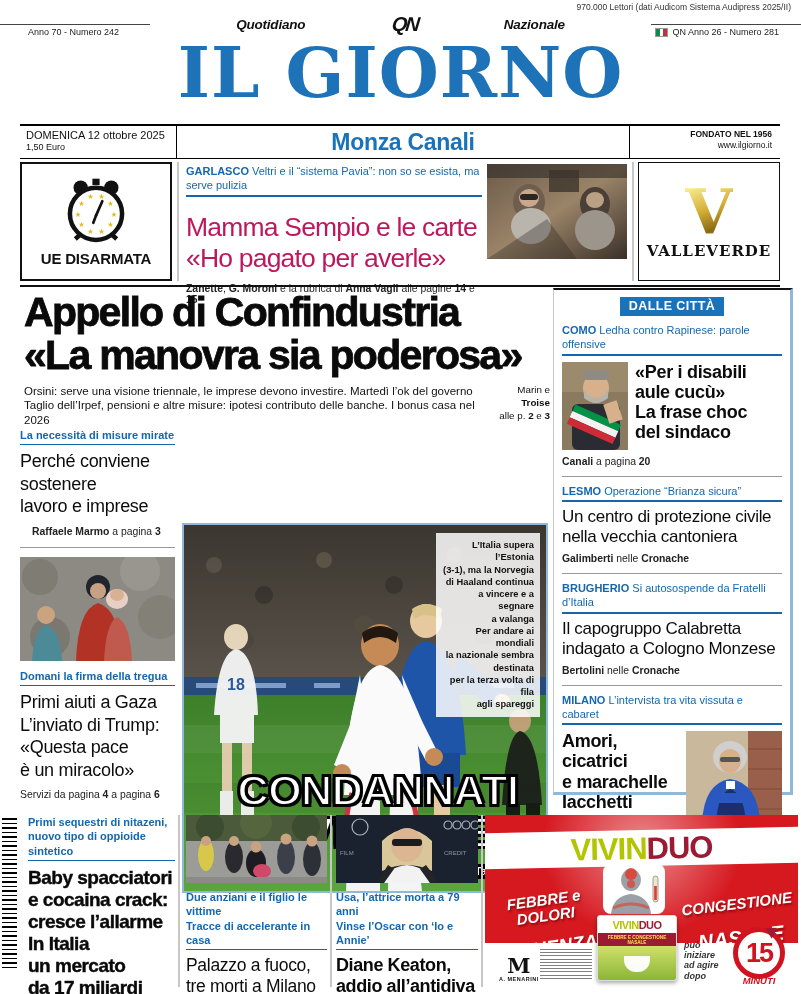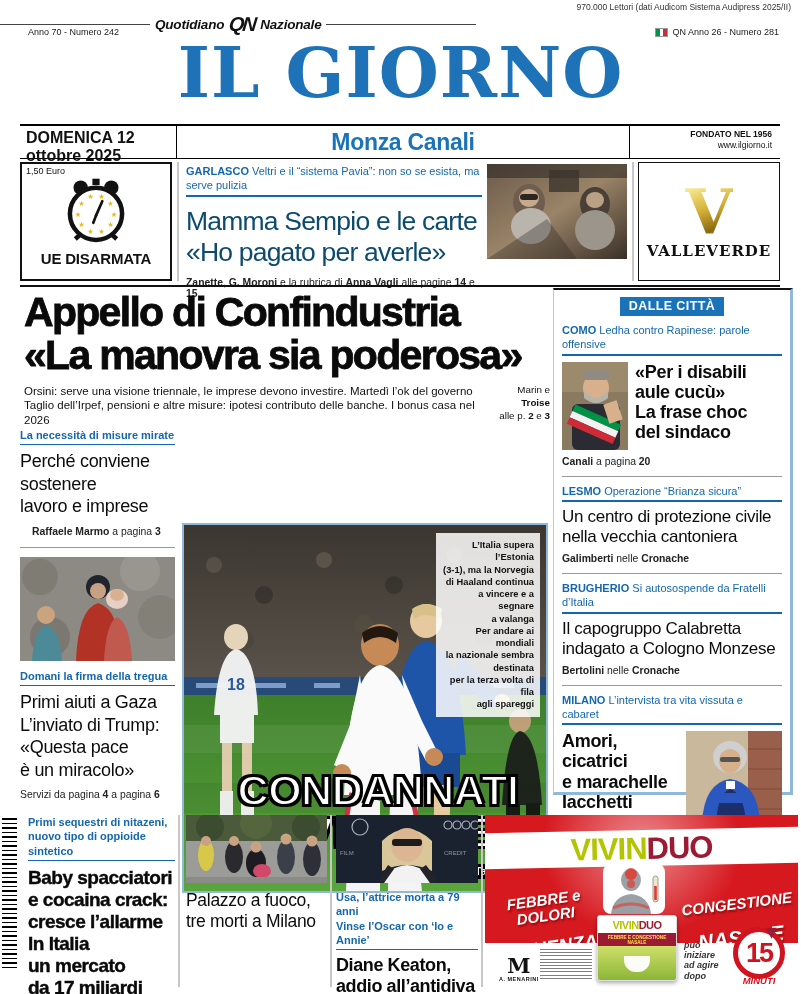--- a/index.html
+++ b/index.html
@@ -6,42 +6,42 @@
   html,body { background:#e8e8e8; }
   .page {
     position:relative; width:801px; height:994px; margin:0 auto;
     background:#fff; overflow:hidden;
     font-family:"Liberation Sans", sans-serif; color:#111;
   }
   .abs { position:absolute; }
 
   
   .readers { top:2px; right:10px; font-size:8.5px; color:#333; }
-  .brandline { top:13px; left:0; right:0; display:flex; align-items:center; justify-content:flex-start; gap:5px; }
+  .brandline { top:13px; left:0; right:0; display:flex; align-items:center; justify-content:space-between; gap:20px; }
   .brandline .rule { width:150px; height:0; border-top:1.5px solid #444; }
   .brandword { font-size:13.5px; font-weight:800; font-style:italic; letter-spacing:-0.2px; }
   .qnlogo { font-size:20px; font-weight:900; font-style:italic; letter-spacing:-2px; transform:skewX(-6deg); }
   .issue { top:27px; font-size:9px; color:#222; }
   .issue-l { left:28px; }
   .issue-r { right:22px; display:flex; align-items:center; gap:4px; }
   .flag { display:inline-block; width:13px; height:9px;
     background:linear-gradient(90deg,#009246 0 33%,#fff 33% 66%,#ce2b37 66% 100%);
     border:0.5px solid #999; }
 
   
   .masthead { top:38px; left:0; right:0; text-align:center;
     font-family:"DejaVu Serif", serif; font-weight:bold; font-size:69px;
     letter-spacing:1px; color:#1e73b8; line-height:1; }
 
   
   .dateline { left:20px; top:124px; width:760px; height:35px;
     border-top:2px solid #000; border-bottom:1.5px solid #000; display:flex; }
   .dl-cell { padding:3px 8px 2px 8px; }
   .dl-left { width:157px; border-right:1px solid #000; padding-left:6px; }
-  .dl-date { font-size:16px; font-weight:700; }
+  .dl-date { font-size:11px; font-weight:400; }
   .dl-price { font-size:9px; margin-top:1px; }
   .dl-center { flex:1; border-right:1px solid #000; display:flex; align-items:center; justify-content:center; }
   .dl-edition { font-size:23px; font-weight:800; color:#1a73b9; letter-spacing:-0.3px; }
   .dl-right { width:150px; text-align:right; }
   .dl-founded { font-size:8.5px; font-weight:700; }
   .dl-site { font-size:8.5px; margin-top:1px; }
 
   
   .uebox { left:20px; top:162px; width:152px; height:119px; border:2px solid #111;
     display:flex; flex-direction:column; align-items:center; justify-content:center; gap:2px; }
@@ -50,22 +50,22 @@
   .vd1 { left:177px; top:162px; height:119px; }
   .vd2 { left:632px; top:162px; height:119px; }
 
   .kicker { color:#1467ae; font-size:11px; line-height:1.3;
     border-bottom:2px solid #1467ae; padding-bottom:2px; white-space:pre-line; }
   .kicker .lbl { font-weight:800; }
   .kicker .txt { font-weight:400; }
   .kicker.plain { font-weight:700; border-bottom-width:1.5px; }
 
   .garlasco { left:186px; top:164px; width:296px; }
-  .gar-hl { margin-top:9px; font-size:26.5px; font-weight:400; letter-spacing:-0.8px;
-    line-height:1.17; color:#0c4a6e; white-space:pre-line; }
+  .gar-hl { margin-top:15px; font-size:26.5px; font-weight:400; letter-spacing:-0.8px;
+    line-height:1.17; color:#be185d; white-space:pre-line; }
   .byline { font-size:10.4px; color:#222; }
   .gar-by { margin-top:9px; }
 
   .photo { overflow:hidden; position:relative; }
   .carphoto { left:487px; top:164px; width:140px; height:95px; }
 
   .vallebox { left:638px; top:162px; width:142px; height:119px; border:1.5px solid #111;
     display:flex; flex-direction:column; align-items:center; justify-content:center; }
   .valle-v { font-family:"DejaVu Serif", serif; font-weight:bold; font-size:62px; line-height:0.95;
     background:linear-gradient(160deg,#f7e98e 10%,#d4af37 45%,#8a6a12 75%,#e8cf6a 100%);
@@ -557,20 +557,22 @@
         <ellipse cx="70" cy="48" rx="10" ry="14" fill="#1c1c22"></ellipse>
           <circle cx="70" cy="32" r="5.5" fill="#c9a183"></circle>
         <ellipse cx="76" cy="56" rx="9" ry="7" fill="#d0486a"></ellipse>
         <ellipse cx="100" cy="42" rx="9" ry="17" fill="#3a3f4a"></ellipse>
           <circle cx="100" cy="24" r="5.5" fill="#caa37f"></circle>
         <ellipse cx="126" cy="44" rx="9" ry="17" fill="#2e3038"></ellipse>
           <circle cx="126" cy="26" r="5.5" fill="#c9a183"></circle>
         <rect y="62" width="141" height="6" fill="#8a8a86"></rect>
       </svg>
     </div>
+    <div class="kicker plain">Due anziani e il figlio le vittime
+Tracce di accelerante in casa</div>
     <div class="b-hl-r">Palazzo a fuoco,
 tre morti a Milano</div>
 
   </div>
 
   <div class="abs bcol keaton">
     <div class="photo bphoto">
       <svg width="142" height="68" viewBox="0 0 142 68" preserveAspectRatio="none">
         <rect width="142" height="68" fill="#1a2230"></rect>
         <g stroke="#cfd6e2" stroke-width="1.2" fill="none" opacity="0.8">

